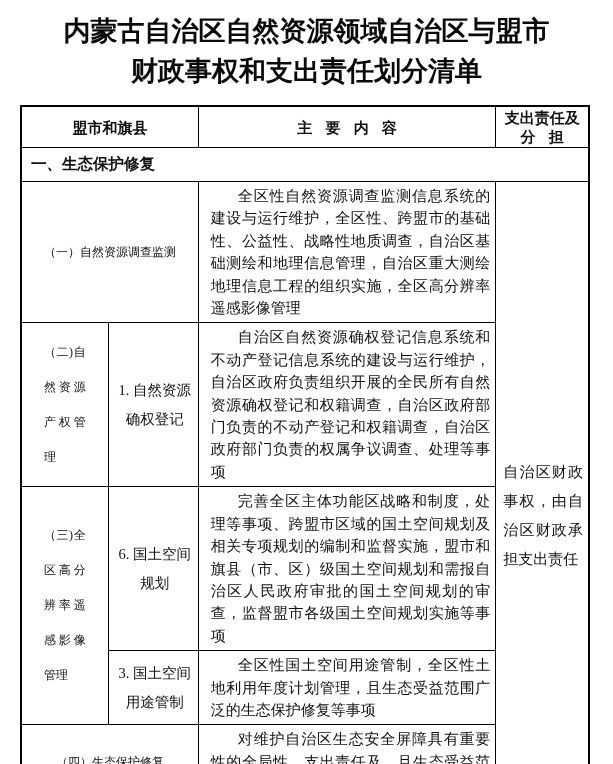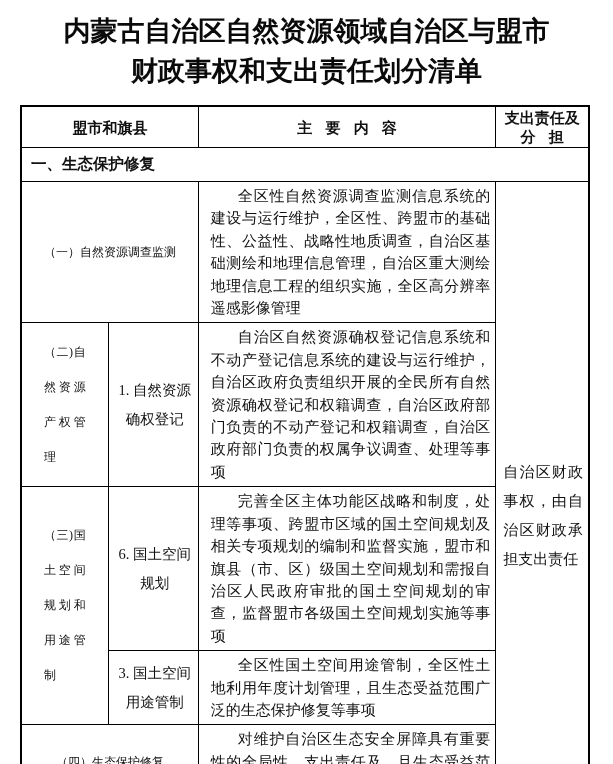--- a/index.html
+++ b/index.html
@@ -134,21 +134,21 @@
       <td rowspan="6" class="resp-cell">自治区财政事权，由自治区财政承担支出责任</td>
     </tr>
 
     <tr style="height:134px">
       <td class="item-cell item-narrow">（二)自然资源产权管理</td>
       <td class="sub-cell">1. 自然资源确权登记</td>
       <td class="content-cell indent">自治区自然资源确权登记信息系统和不动产登记信息系统的建设与运行维护，自治区政府负责组织开展的全民所有自然资源确权登记和权籍调查，自治区政府部门负责的不动产登记和权籍调查，自治区政府部门负责的权属争议调查、处理等事项</td>
     </tr>
 
     <tr style="height:125px">
-      <td rowspan="2" class="item-cell item-narrow">（三)国土空间规划和用途管制</td>
+      <td rowspan="2" class="item-cell item-narrow">（三)全区高分辨率遥感影像管理</td>
       <td class="sub-cell">6. 国土空间规划</td>
       <td class="content-cell indent">完善全区主体功能区战略和制度，处理等事项、跨盟市区域的国土空间规划及相关专项规划的编制和监督实施，盟市和旗县（市、区）级国土空间规划和需报自治区人民政府审批的国土空间规划的审查，监督盟市各级国土空间规划实施等事项</td>
     </tr>
 
     <tr style="height:72px">
       <td class="sub-cell">3. 国土空间用途管制</td>
       <td class="content-cell indent">全区性国土空间用途管制，全区性土地利用年度计划管理，且生态受益范围广泛的生态保护修复等事项</td>
     </tr>
 
     <tr style="height:67px">

